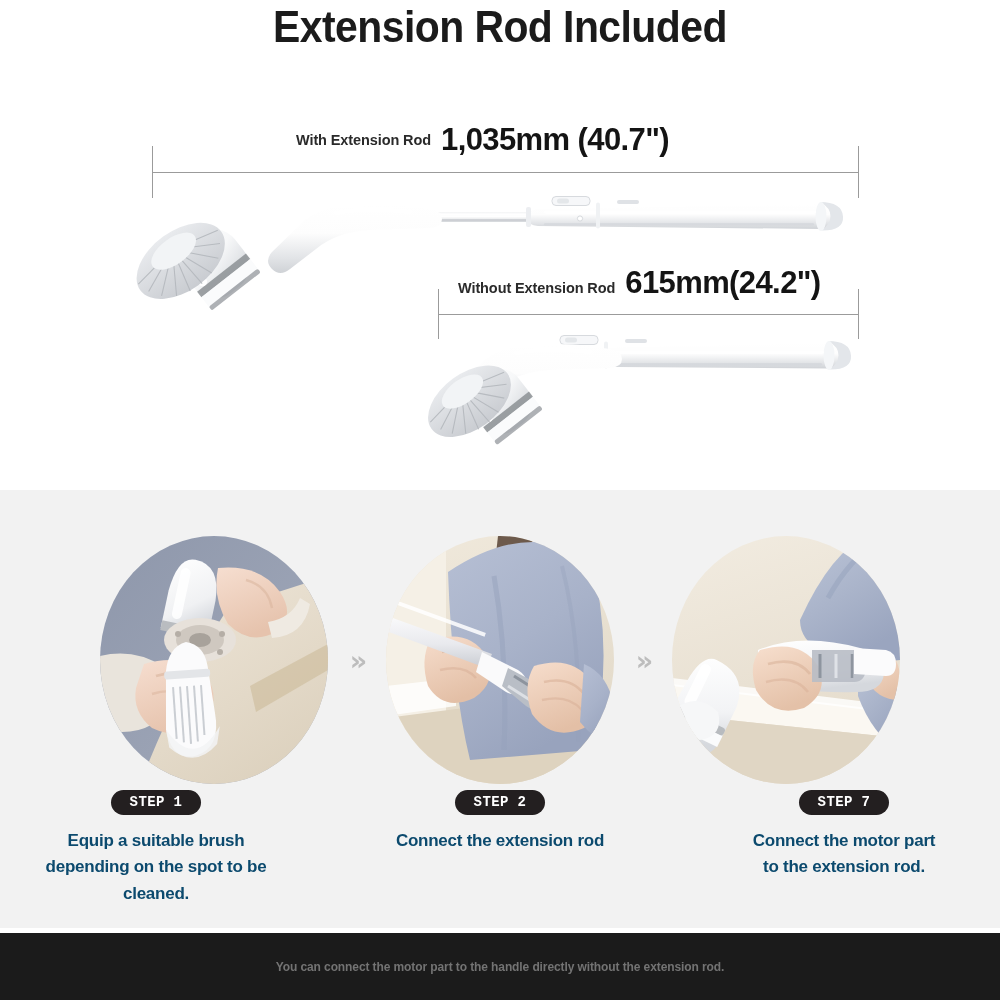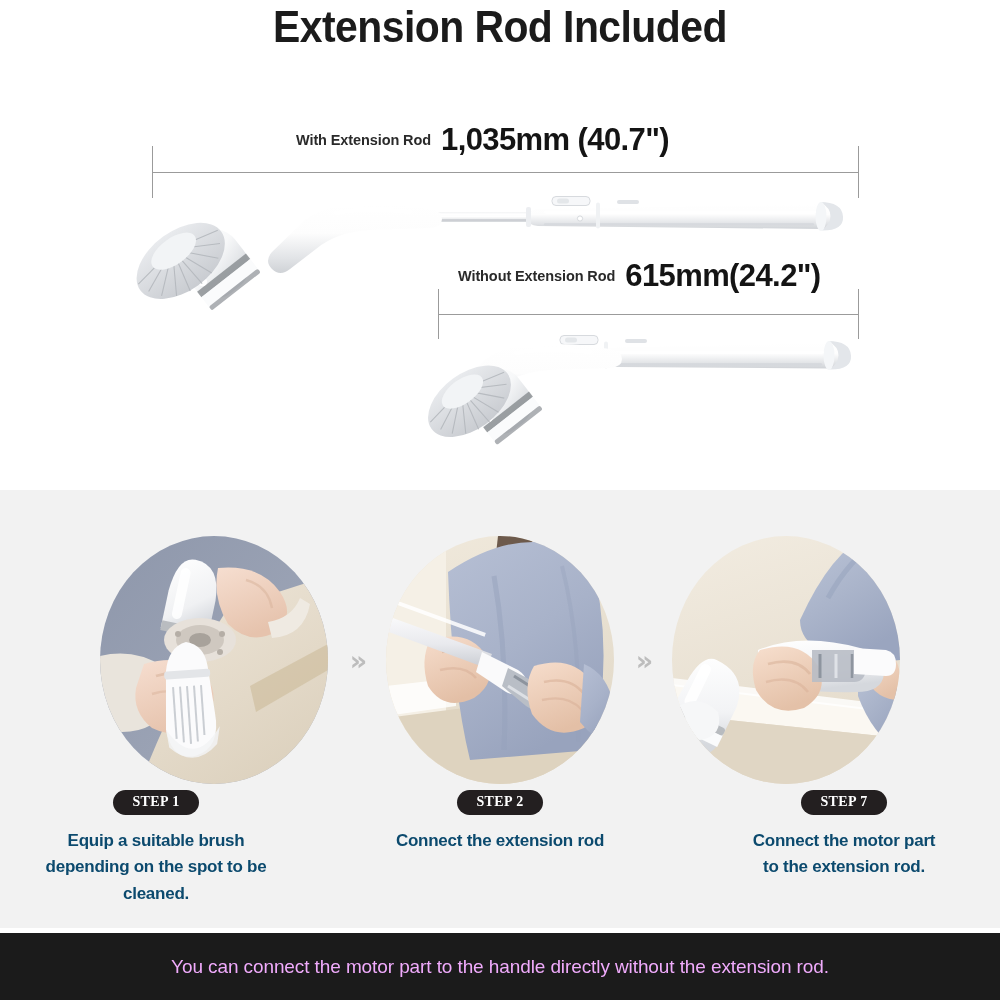--- a/index.html
+++ b/index.html
@@ -81,42 +81,42 @@
     width: 286px; text-align: center;
   }
   .caption-spacer { width: 58px; }
   .step-badge {
     display: inline-block;
     background: #231f20; color: #ffffff;
     font-size: 14px; font-weight: 700;
     letter-spacing: 0.4px;
     padding: 4px 19px 5px 19px;
     border-radius: 13px;
-    font-family: Liberation Serif, serif;
+    font-family: Liberation Mono, monospace;
   }
   .step-text {
     margin-top: 13px;
     font-size: 17px; font-weight: 600; color: #0c4a6e;
     line-height: 1.55;
     letter-spacing: -0.25px;
   }
   .step-text span { display: block; }
 
   
   .footer-gap {
     position: absolute; left: 0; top: 928px; width: 1000px; height: 5px;
     background: #ffffff;
   }
   .footer-bar {
     position: absolute; left: 0; top: 933px; width: 1000px; height: 67px;
     background: #1b1b1b;
     display: flex; align-items: center; justify-content: center;
   }
   .footer-text {
-    color: #f0abfc; font-size: 19px; font-weight: 400;
+    color: #737373; font-size: 12px; font-weight: 700;
     letter-spacing: -0.1px;
     font-family: "Liberation Sans Narrow", "Liberation Sans", sans-serif;
   }
 </style>
 </head>
 <body>
 
 <div class="page">
 
   <div class="top-section">
@@ -124,21 +124,21 @@
     <div class="page-title">Extension Rod Included</div>
 
     <div class="dim-label" style="left:296px; top:122px;align-items:center;">
       <span class="dim-caption">With Extension Rod</span>
       <span class="dim-value">1,035mm (40.7")</span>
     </div>
     <div class="dim-line" style="left:152px; top:172px; width:707px;"></div>
     <div class="dim-tick" style="left:152px; top:146px; height:52px;"></div>
     <div class="dim-tick" style="left:858px; top:146px; height:52px;"></div>
 
-    <div class="dim-label" style="left:458px; top:258px;align-items:center;">
+    <div class="dim-label" style="left:458px; top:265px;">
       <span class="dim-caption">Without Extension Rod</span>
       <span class="dim-value">615mm(24.2")</span>
     </div>
     <div class="dim-line" style="left:438px; top:314px; width:421px;"></div>
     <div class="dim-tick" style="left:438px; top:289px; height:50px;"></div>
     <div class="dim-tick" style="left:858px; top:289px; height:50px;"></div>
 
     <svg class="product-svg" style="left:130px; top:185px;" width="745" height="135" viewBox="0 0 745 135">
       <defs>
         <linearGradient id="bodyG1" x1="0" y1="0" x2="0" y2="1">

